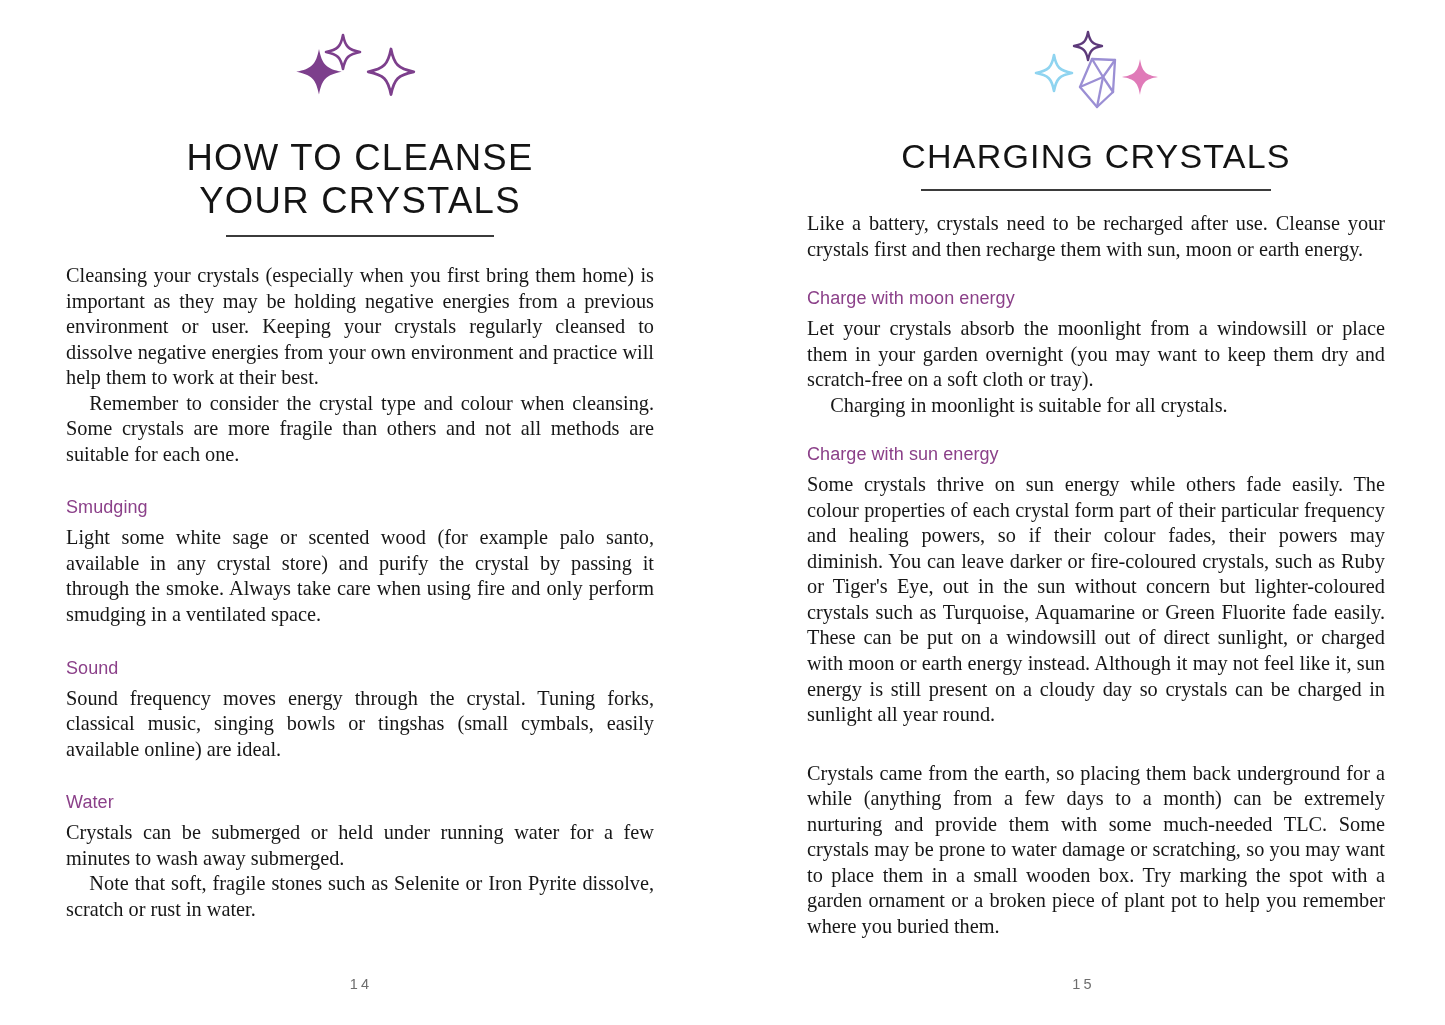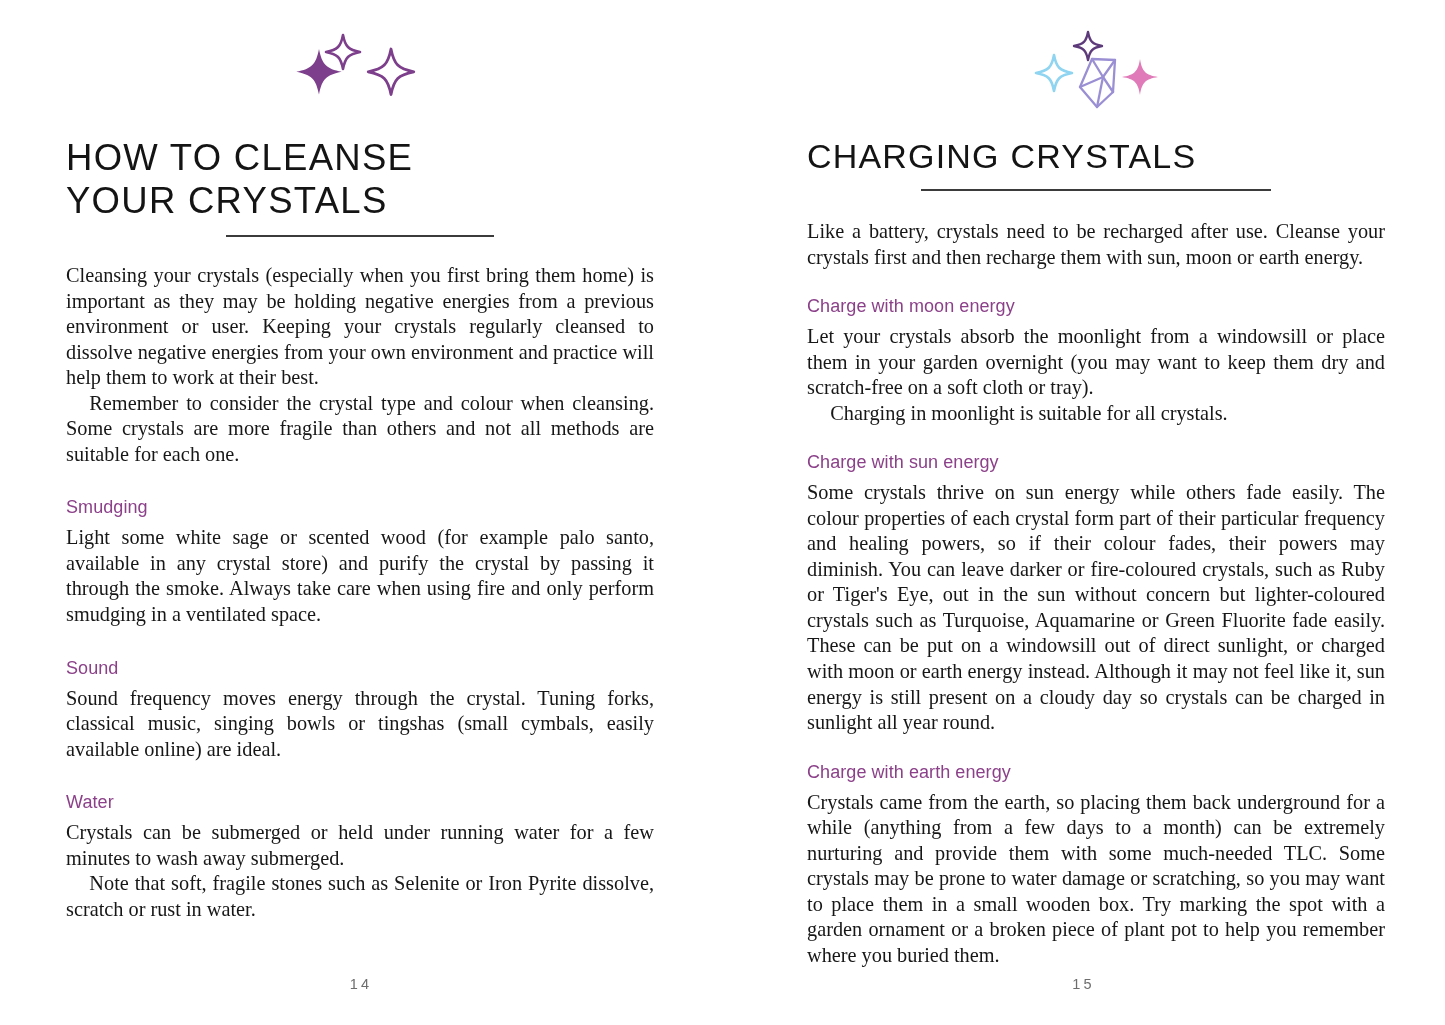--- a/index.html
+++ b/index.html
@@ -36,21 +36,21 @@
     height: 92px;
     display: flex;
     align-items: center;
     justify-content: center;
     padding-top: 22px;
     box-sizing: content-box;
   }
   .ornament svg { display: block; overflow: visible; }
 
   
-  .title-block { }
+  .title-block { text-align: center; }
   .chapter-title {
     font-family: "Liberation Sans", sans-serif;
     font-weight: 300;
     letter-spacing: 0.035em;
     color: #141414;
     line-height: 1.18;
     margin: 0;
   }
   .page-left .chapter-title  { font-size: 36.5px; margin-top: 22px; }
   .page-right .chapter-title { font-size: 34px; margin-top: 22px; }
@@ -59,21 +59,21 @@
     height: 2px;
     background: #3b3b3b;
     margin: 13px auto 0 auto;
     border: 0;
   }
   .page-left  .title-rule { width: 268px; }
   .page-right .title-rule { width: 350px; }
 
   
   .body-col { margin-top: 26px; }
-  .page-right .body-col { margin-top: 28px; }
+  .page-right .body-col { margin-top: 20px; }
 
   p.para {
     font-family: "Liberation Serif", serif;
     font-size: 20.3px;
     line-height: 1.258;
     text-align: justify;
     margin: 0;
     color: #171717;
     -webkit-hyphens: none;
     hyphens: none;
@@ -196,21 +196,20 @@
       <div class="sub-gap"></div>
       <p class="para last-ragged">Let your crystals absorb the moonlight from a windowsill or place them in your garden overnight (you may want to keep them dry and scratch-free on a soft cloth or tray).</p>
       <p class="para indent last-ragged">Charging in moonlight is suitable for all crystals.</p>
 
       <div class="sec-gap-sm"></div>
       <h3 class="subhead">Charge with sun energy</h3>
       <div class="sub-gap"></div>
       <p class="para last-ragged">Some crystals thrive on sun energy while others fade easily. The colour properties of each crystal form part of their particular frequency and healing powers, so if their colour fades, their powers may diminish. You can leave darker or fire-coloured crystals, such as Ruby or Tiger's Eye, out in the sun without concern but lighter-coloured crystals such as Turquoise, Aquamarine or Green Fluorite fade easily. These can be put on a windowsill out of direct sunlight, or charged with moon or earth energy instead. Although it may not feel like it, sun energy is still present on a cloudy day so crystals can be charged in sunlight all year round.</p>
 
       <div class="sec-gap-sm"></div>
-      <h3 class="subhead">Charge with earth energy</h3>
       <div class="sub-gap"></div>
       <p class="para last-ragged">Crystals came from the earth, so placing them back underground for a while (anything from a few days to a month) can be extremely nurturing and provide them with some much-needed TLC. Some crystals may be prone to water damage or scratching, so you may want to place them in a small wooden box. Try marking the spot with a garden ornament or a broken piece of plant pot to help you remember where you buried them.</p>
 
     </div>
 
     <div class="folio">15</div>
   </div>
 
 </div>
 

